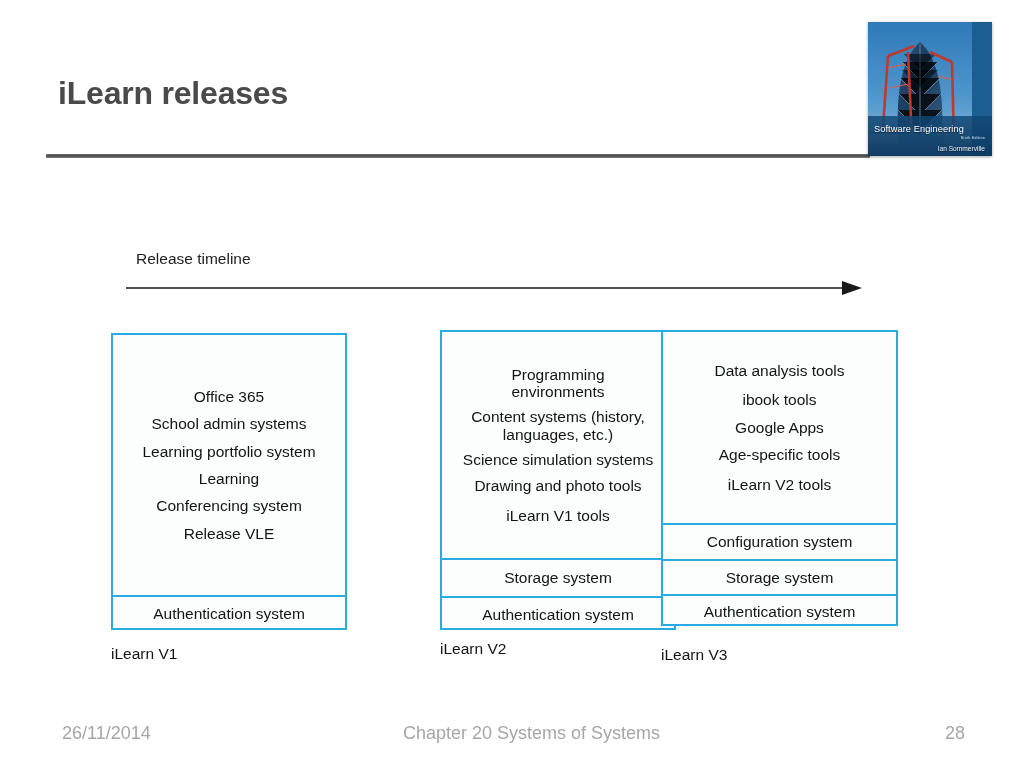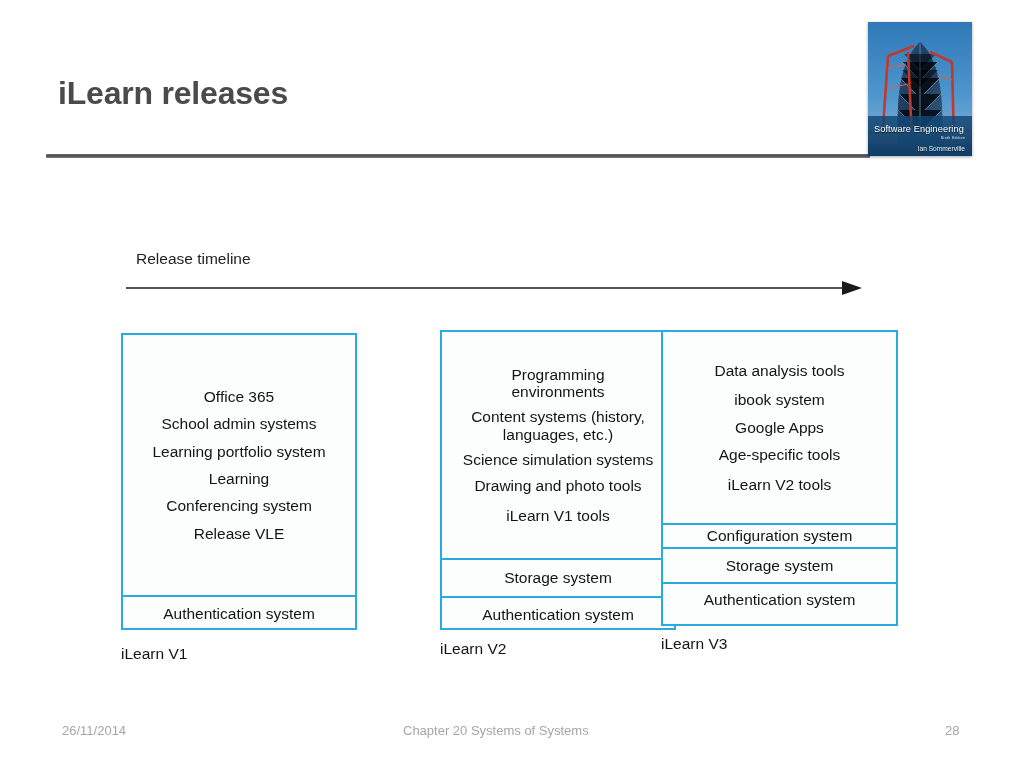--- a/index.html
+++ b/index.html
@@ -36,21 +36,21 @@
     height: 4px;
     background: linear-gradient(180deg,#6e6e6e 0%, #4b4b4b 45%, #7d7d7d 100%);
     border-radius: 1px;
   }
 
   
   .book-cover {
     position: absolute;
     left: 868px;
     top: 22px;
-    width: 104px;
+    width: 124px;
     height: 134px;
     overflow: hidden;
     background: #1b5f92;
     box-shadow: 0 1px 3px rgba(0,0,0,0.35);
   }
   .book-cover svg { display: block; }
   .cover-band {
     position: absolute;
     left: 0;
     bottom: 0;
@@ -151,21 +151,21 @@
     color: #141414;
     white-space: nowrap;
   }
 
   
   .footer-date,
   .footer-chapter,
   .footer-page {
     position: absolute;
     top: 723px;
-    font-size: 13px;
+    font-size: 18px;
     color: #a6a6a6;
     white-space: nowrap;
   }
   .footer-date   { left: 62px; }
   .footer-chapter{ left: 403px; }
   .footer-page   { left: 945px; }
 </style>
 </head>
 <body>
 
@@ -228,21 +228,21 @@
 <div class="timeline-label">Release timeline</div>
 <div class="timeline-arrow">
   <svg width="740" height="24" viewBox="0 0 740 24">
     <line x1="0" y1="12" x2="720" y2="12" stroke="#1a1a1a" stroke-width="1.6"></line>
     <polygon points="716,5 736,12 716,19" fill="#1a1a1a"></polygon>
   </svg>
 </div>
 
 <div class="columns">
 
-  <div class="release-col" style="left:121px; top:333px; width:236px;">
+  <div class="release-col" style="left:111px; top:333px; width:236px;">
     <div class="release-box" style="width:236px; height:297px;">
       <div class="apps-cell" style="height:260px; padding:10px 8px;">
         <div class="app-line" style="margin:5px 0;">Office 365</div>
         <div class="app-line" style="margin:5px 0;">School admin systems</div>
         <div class="app-line" style="margin:5px 0;">Learning portfolio system</div>
         <div class="app-line" style="margin:5px 0;">Learning</div>
         <div class="app-line" style="margin:5px 0;">Conferencing system</div>
         <div class="app-line" style="margin:5px 0;">Release VLE</div>
       </div>
       <div class="infra-cell" style="height:35px;">Authentication system</div>
@@ -262,29 +262,29 @@
       <div class="infra-cell" style="height:38px;">Storage system</div>
       <div class="infra-cell" style="height:36px;">Authentication system</div>
     </div>
     <div class="version-label" style="top:310px;">iLearn V2</div>
   </div>
 
   <div class="release-col" style="left:661px; top:330px; width:237px;">
     <div class="release-box" style="width:237px; height:296px;">
       <div class="apps-cell" style="height:191px; padding:8px 4px;border-radius:10px;">
         <div class="app-line" style="margin:6px 0;">Data analysis tools</div>
-        <div class="app-line" style="margin:6px 0;">ibook system</div>
+        <div class="app-line" style="margin:6px 0;">ibook tools</div>
         <div class="app-line" style="margin:4px 0;">Google Apps</div>
         <div class="app-line" style="margin:6px 0;">Age-specific tools</div>
         <div class="app-line" style="margin:6px 0;">iLearn V2 tools</div>
       </div>
-      <div class="infra-cell" style="height:24px;">Configuration system</div>
+      <div class="infra-cell" style="height:36px;">Configuration system</div>
       <div class="infra-cell" style="height:35px;">Storage system</div>
       <div class="infra-cell" style="height:34px;">Authentication system</div>
     </div>
-    <div class="version-label" style="top:305px;">iLearn V3</div>
+    <div class="version-label" style="top:316px;">iLearn V3</div>
   </div>
 
 </div>
 
 <div class="footer-date">26/11/2014</div>
 <div class="footer-chapter">Chapter 20 Systems of Systems</div>
 <div class="footer-page">28</div>
 
 </body></html>

